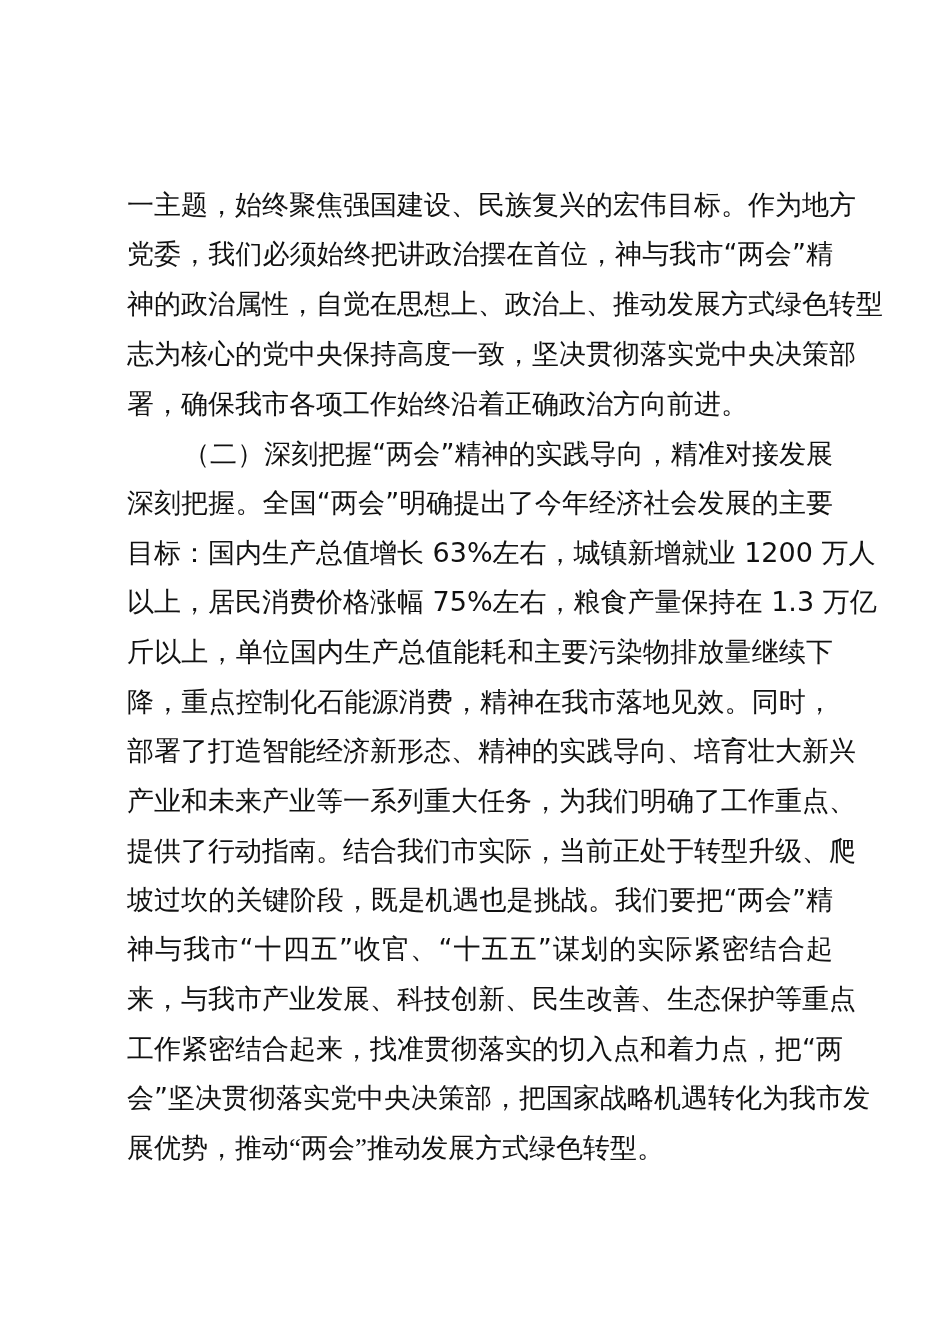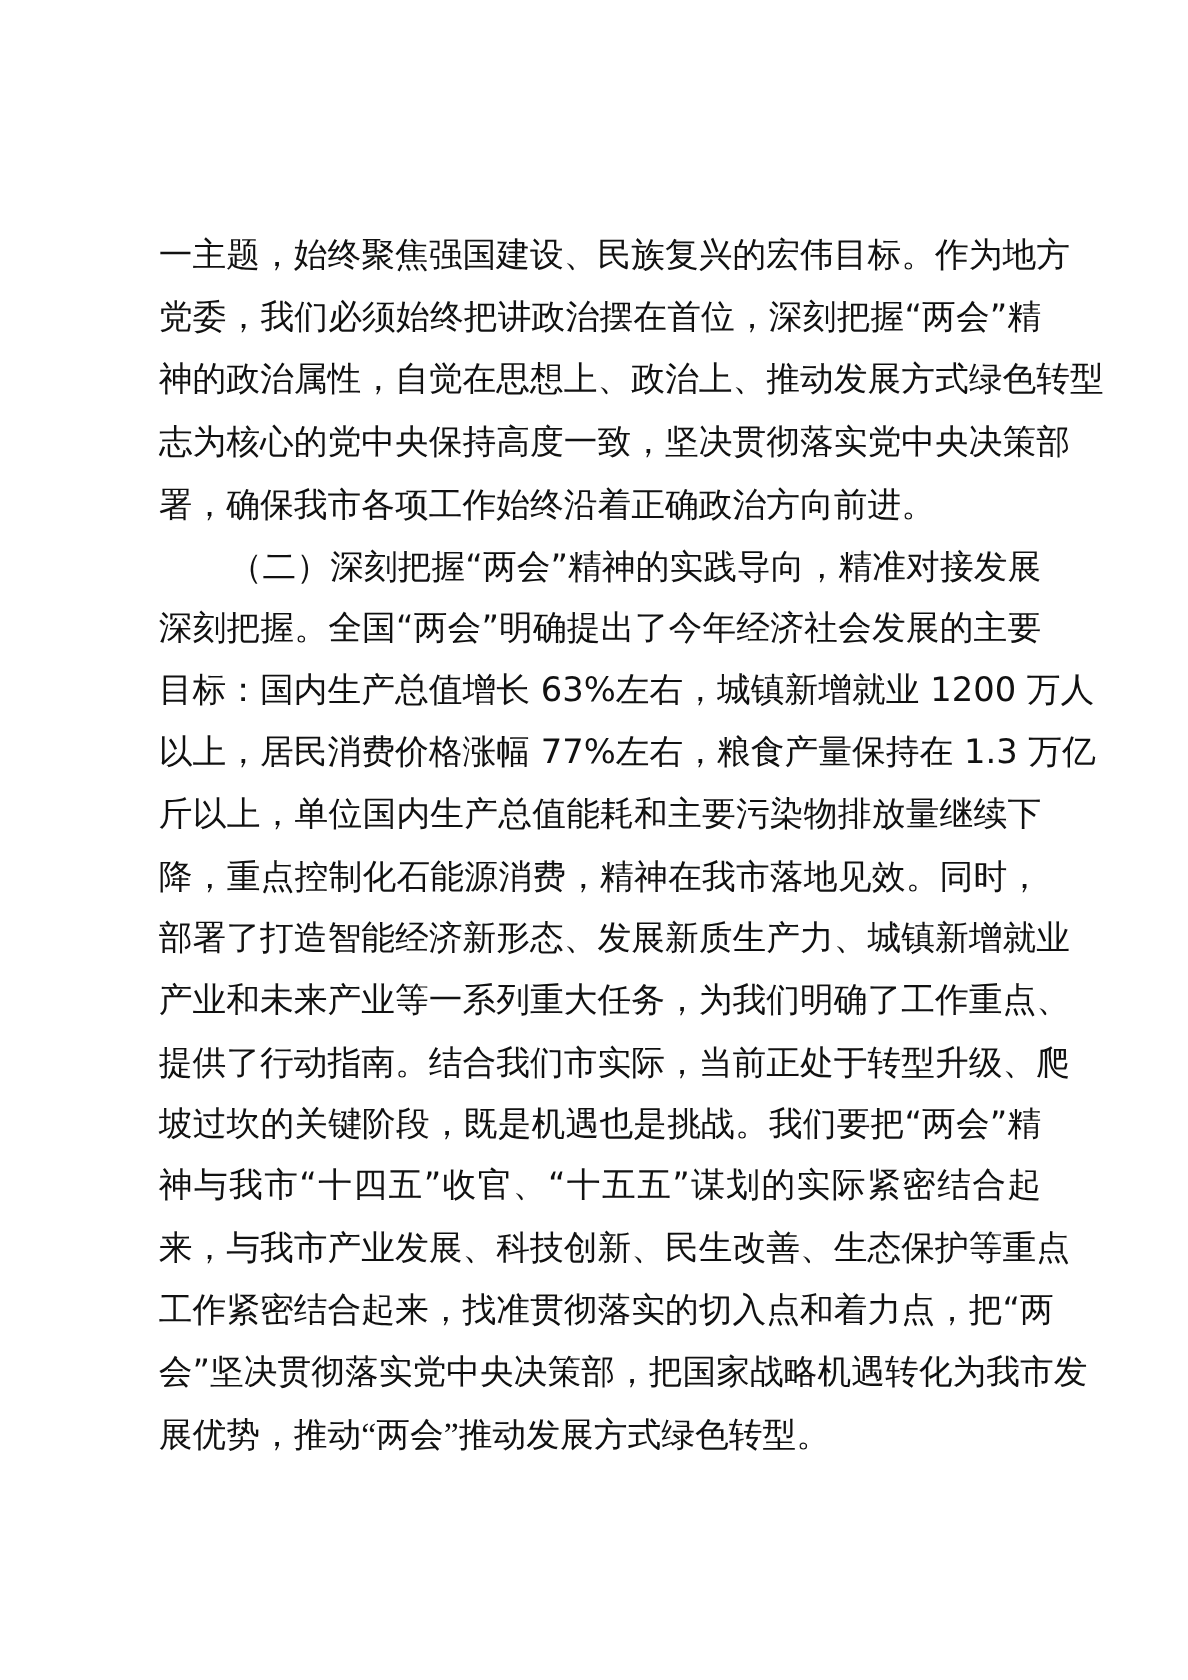--- a/index.html
+++ b/index.html
@@ -22,34 +22,34 @@
   .line.last { text-align-last: left; font-family: Liberation Serif, serif; }
   .line.indent { left: 183px; width: 650px; }
 </style>
 </head>
 <body>
 
 <div class="page">
 
   <div>
     <div class="line" style="top:187px">一主题，始终聚焦强国建设、民族复兴的宏伟目标。作为地方</div>
-    <div class="line" style="top:236px">党委，我们必须始终把讲政治摆在首位，深刻把握“两会”精</div>
+    <div class="line" style="top:236px">党委，我们必须始终把讲政治摆在首位，神与我市“两会”精</div>
     <div class="line" style="top:286px">神的政治属性，自觉在思想上、政治上、推动发展方式绿色转型</div>
     <div class="line" style="top:336px">志为核心的党中央保持高度一致，坚决贯彻落实党中央决策部</div>
     <div class="line last" style="top:386px">署，确保我市各项工作始终沿着正确政治方向前进。</div>
   </div>
 
   <div>
     <div class="line indent" style="top:436px">（二）深刻把握“两会”精神的实践导向，精准对接发展</div>
     <div class="line" style="top:485px">深刻把握。全国“两会”明确提出了今年经济社会发展的主要</div>
     <div class="line" style="top:535px">目标：国内生产总值增长 63%左右，城镇新增就业 1200 万人</div>
-    <div class="line" style="top:584px">以上，居民消费价格涨幅 77%左右，粮食产量保持在 1.3 万亿</div>
+    <div class="line" style="top:584px">以上，居民消费价格涨幅 75%左右，粮食产量保持在 1.3 万亿</div>
     <div class="line" style="top:634px">斤以上，单位国内生产总值能耗和主要污染物排放量继续下</div>
     <div class="line" style="top:684px">降，重点控制化石能源消费，精神在我市落地见效。同时，</div>
-    <div class="line" style="top:733px">部署了打造智能经济新形态、发展新质生产力、城镇新增就业</div>
+    <div class="line" style="top:733px">部署了打造智能经济新形态、精神的实践导向、培育壮大新兴</div>
     <div class="line" style="top:783px">产业和未来产业等一系列重大任务，为我们明确了工作重点、</div>
     <div class="line" style="top:833px">提供了行动指南。结合我们市实际，当前正处于转型升级、爬</div>
     <div class="line" style="top:882px">坡过坎的关键阶段，既是机遇也是挑战。我们要把“两会”精</div>
     <div class="line" style="top:931px">神与我市“十四五”收官、“十五五”谋划的实际紧密结合起</div>
     <div class="line" style="top:981px">来，与我市产业发展、科技创新、民生改善、生态保护等重点</div>
     <div class="line" style="top:1031px">工作紧密结合起来，找准贯彻落实的切入点和着力点，把“两</div>
     <div class="line" style="top:1080px">会”坚决贯彻落实党中央决策部，把国家战略机遇转化为我市发</div>
     <div class="line last" style="top:1130px">展优势，推动“两会”推动发展方式绿色转型。</div>
   </div>
 </div>

